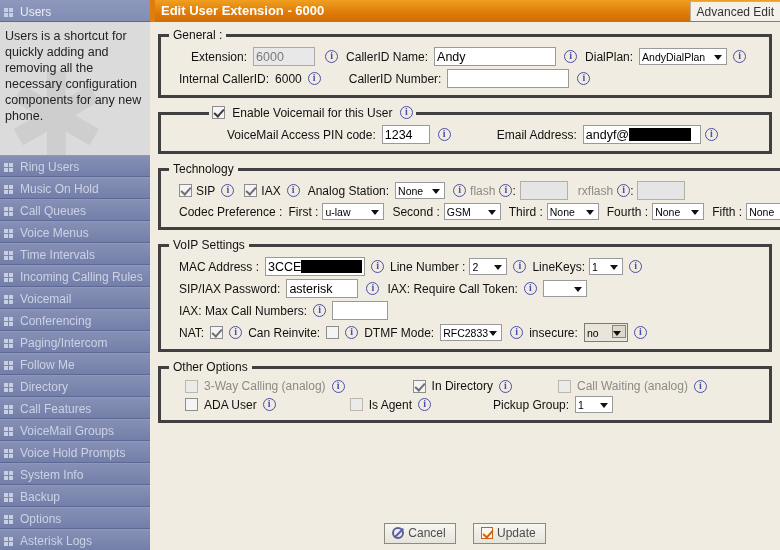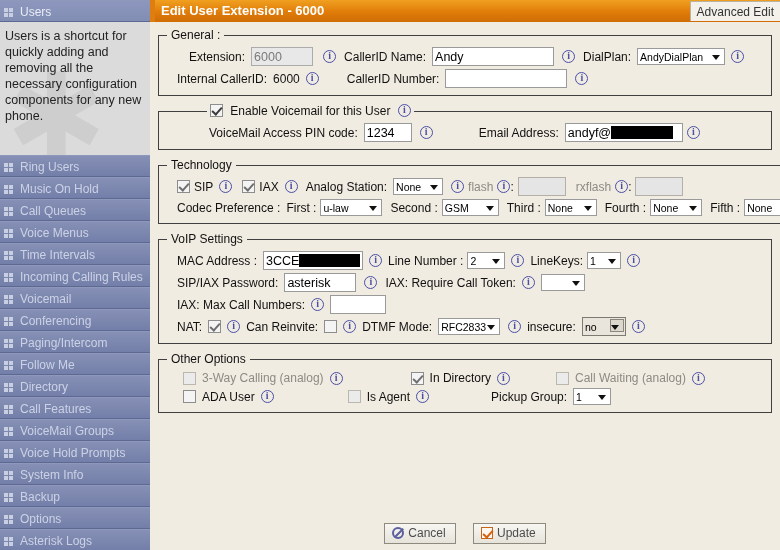--- a/index.html
+++ b/index.html
@@ -112,21 +112,21 @@
     white-space: nowrap;
   }
   #content {
     position: absolute; left: 0; top: 22px;
     width: 630px; height: 528px;
     background: #f1ece1;
     padding: 0 6px;
   }
 
   fieldset {
-    border: 1px solid #404040;
+    border: 3px solid #404040;
     border-radius: 0;
     margin: 6px 2px 0 2px;
     padding: 2px 6px 5px 8px;
   }
   legend {
     font-size: 12px;
     color: #111;
     padding: 0 4px;
   }
   legend.cb-legend { padding: 0 3px; }
@@ -417,21 +417,21 @@
         </div>
       </fieldset>
 
       <fieldset style="margin-top:8px;padding-left:48px;">
         <legend class="cb-legend">
           <span class="cb checked"></span>
           <span class="lbl m4">Enable Voicemail for this User</span>
           <span class="info m4"></span>
         </legend>
 
-        <div class="row" style="margin-left:2px;">
+        <div class="row" style="margin-left:18px;">
           <span class="lbl">VoiceMail Access PIN code:</span>
           <input class="txt m6" style="width: 48px;" value="1234">
           <span class="info m8"></span>
           <span class="lbl m28" style="margin-left:46px;">Email Address:</span>
           <span class="inpbox m6" style="width:118px;">
             <span>andyf@</span>
               <span class="redact" style="width:62px;"></span>
           </span>
           <span class="info m4"></span>
         </div>

